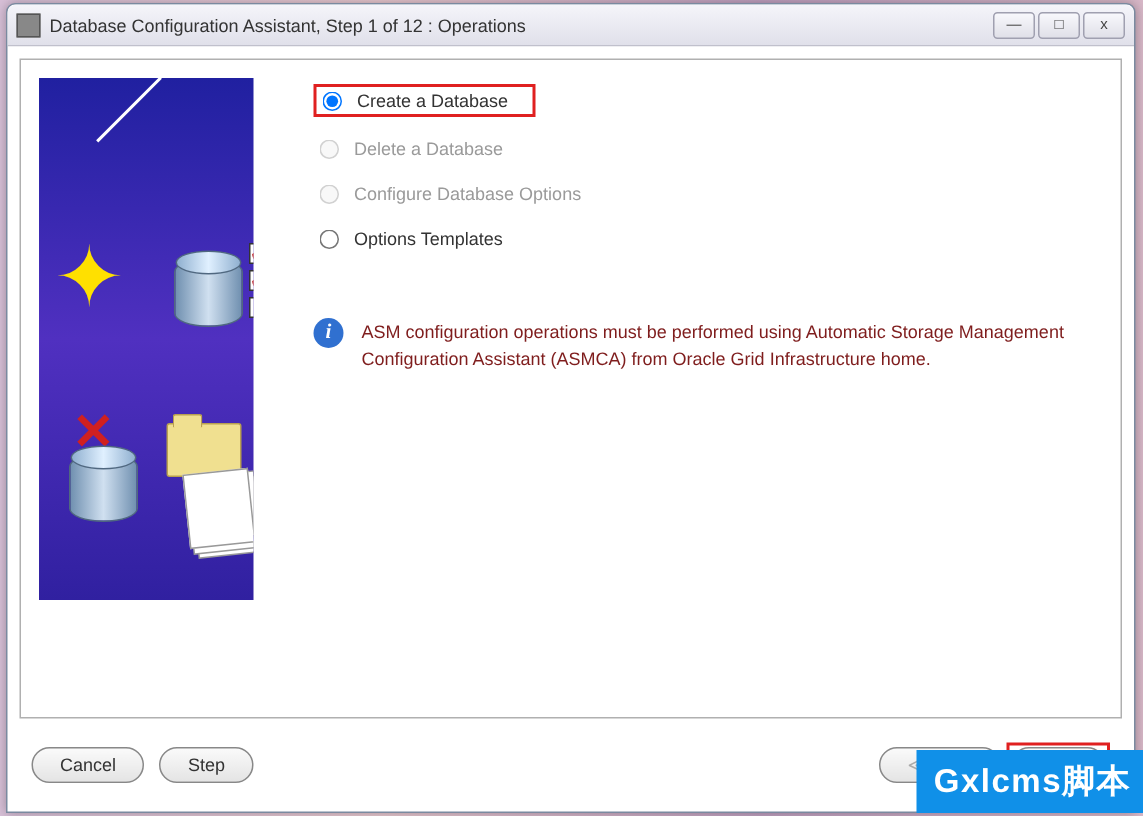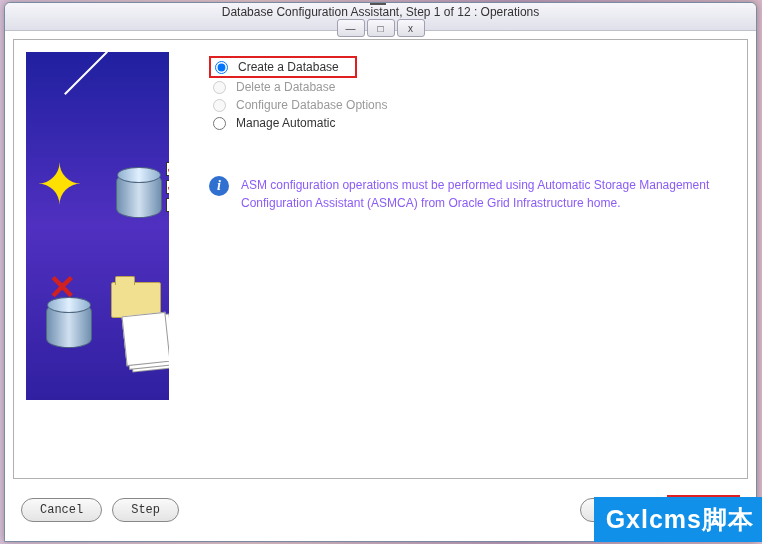--- a/index.html
+++ b/index.html
@@ -26,21 +26,20 @@
       flex-direction: column;
     }
     .titlebar {
       height: 28px;
       background: linear-gradient(to bottom, #f5f5fa, #e0e0ea);
       border-bottom: 1px solid #c0c0cc;
       display: flex;
       align-items: center;
       padding: 0 6px;
       border-radius: 6px 6px 0 0;
-      flex-direction: column;
     }
     .titlebar-icon {
       width: 16px;
       height: 16px;
       margin-right: 6px;
       background: #888;
       border: 1px solid #555;
       display: inline-block;
     }
     .titlebar-text {
@@ -134,20 +133,21 @@
     }
     .main-panel {
       flex: 1;
       padding: 16px 22px 10px 40px;
       color: #333;
     }
     .prompt { margin-bottom: 12px; color: #222; }
     .radio-row {
       display: flex;
       align-items: center;
+      margin-bottom: 12px;
       padding: 2px 4px;
       gap: 6px;
     }
     .radio-row.highlight {
       border: 2px solid #e02020;
       width: 148px;
     }
     .radio-row input { margin-right: 4px; }
     .radio-row.disabled { color: #9a9a9a; }
     .info-row {
@@ -161,51 +161,50 @@
       border-radius: 50%;
       background: #3070d0;
       color: #fff;
       font-weight: bold;
       font-style: italic;
       font-family: Georgia, serif;
       display: flex; align-items:center; justify-content:center;
       font-size: 14px;
       flex-shrink: 0;
     }
-    .info-text { line-height: 1.5; color: #8b5cf6; }
+    .info-text { line-height: 1.5; color: #7f1d1d; }
     .footer {
       height: 46px;
       margin: 0 8px 8px 8px;
       display: flex;
       align-items: center;
       padding: 0 8px;
     }
     .btn {
       height: 24px;
       padding: 0 18px;
       border: 1px solid #888;
       border-radius: 12px;
       background: linear-gradient(to bottom, #fafafa, #e4e4e4);
       font-size: 12px;
       color: #333;
       cursor: pointer;
       display: inline-flex;
       align-items: center;
       gap: 4px;
-      font-family: Liberation Mono, monospace;
     }
     .btn.disabled { color: #aaa; cursor: default; }
     .footer-left { display:flex; gap:10px; }
     .footer-right { margin-left:auto; display:flex; gap:4px; align-items:center; }
     .watermark {
       position: absolute;
       right: 0; bottom: 2px;
       background: #1090e8;
       color: #fff;
-      font-size: 25px;
+      font-size: 22px;
       font-weight: bold;
       padding: 6px 8px 6px 12px;
       letter-spacing: 1px;
       font-family: "Microsoft YaHei", sans-serif;
     }
     .next-highlight {
       border: 2px solid #e02020;
       padding: 1px;
       display:inline-flex;
     }
@@ -252,21 +251,21 @@
         <span>Delete a Database</span>
       </label>
 
       <label class="radio-row disabled">
         <input type="radio" name="op" disabled="" style="">
         <span>Configure Database Options</span>
       </label>
 
       <label class="radio-row">
         <input type="radio" name="op" style="">
-        <span>Manage Automatic</span>
+        <span>Options Templates</span>
       </label>
 
       <div class="info-row">
         <div class="info-icon">i</div>
         <div class="info-text">ASM configuration operations must be performed using Automatic Storage Management Configuration Assistant (ASMCA) from Oracle Grid Infrastructure home.</div>
       </div>
     </div>
   </div>
 
   <div class="footer">

